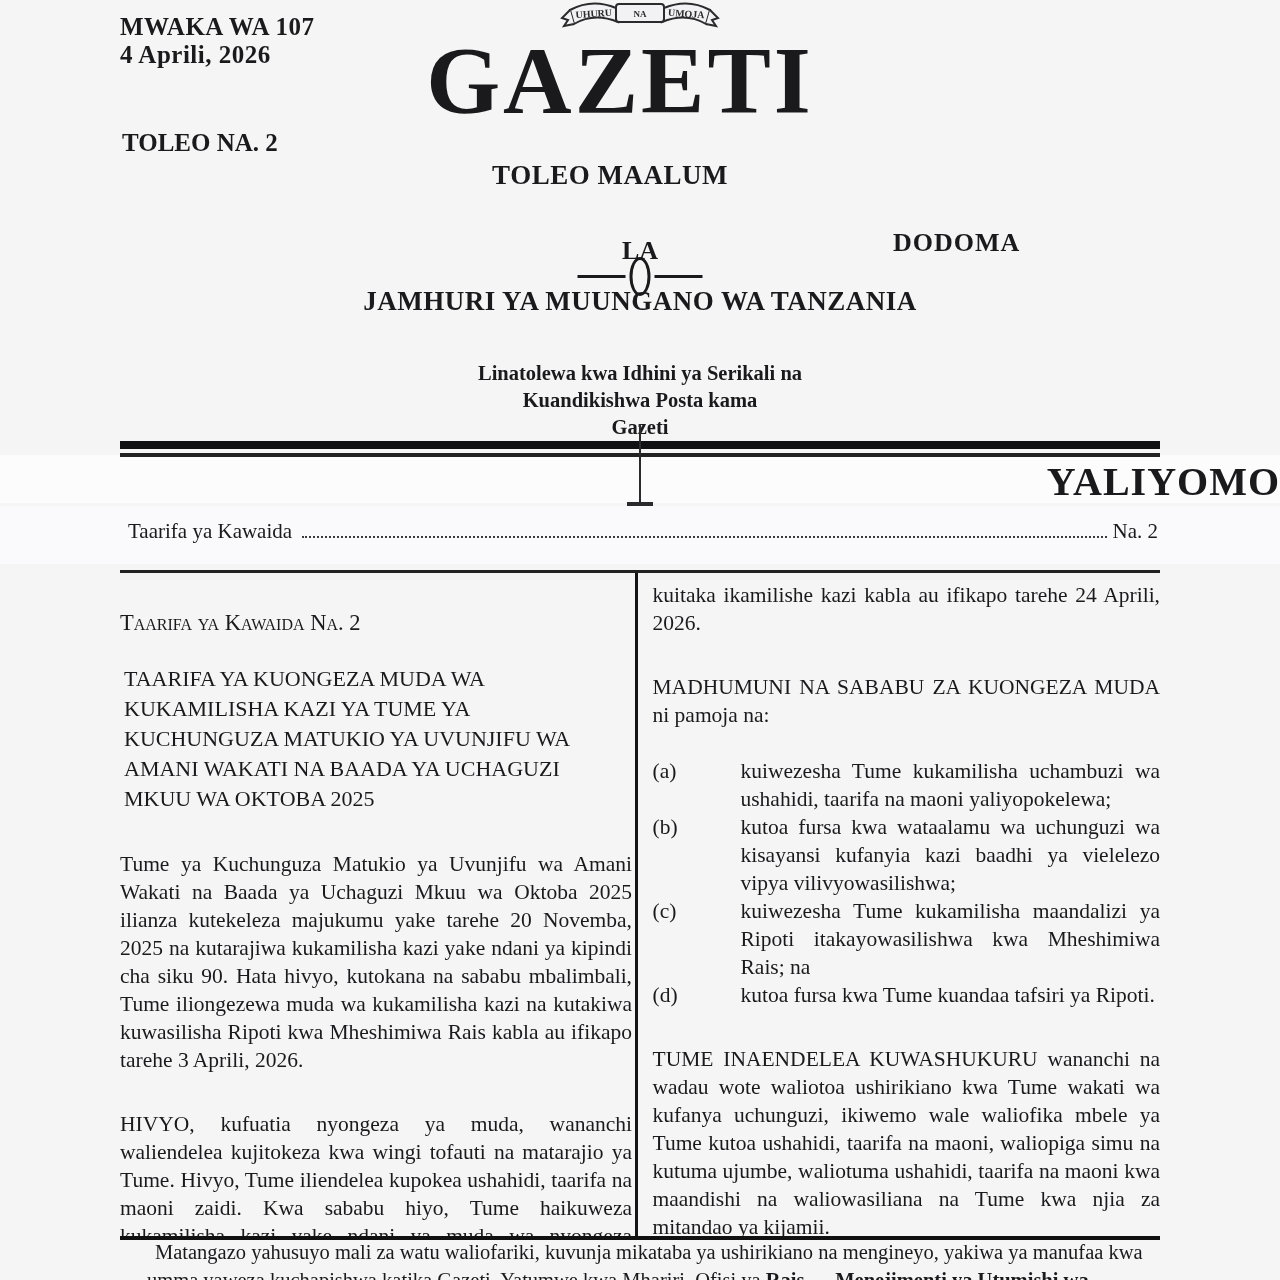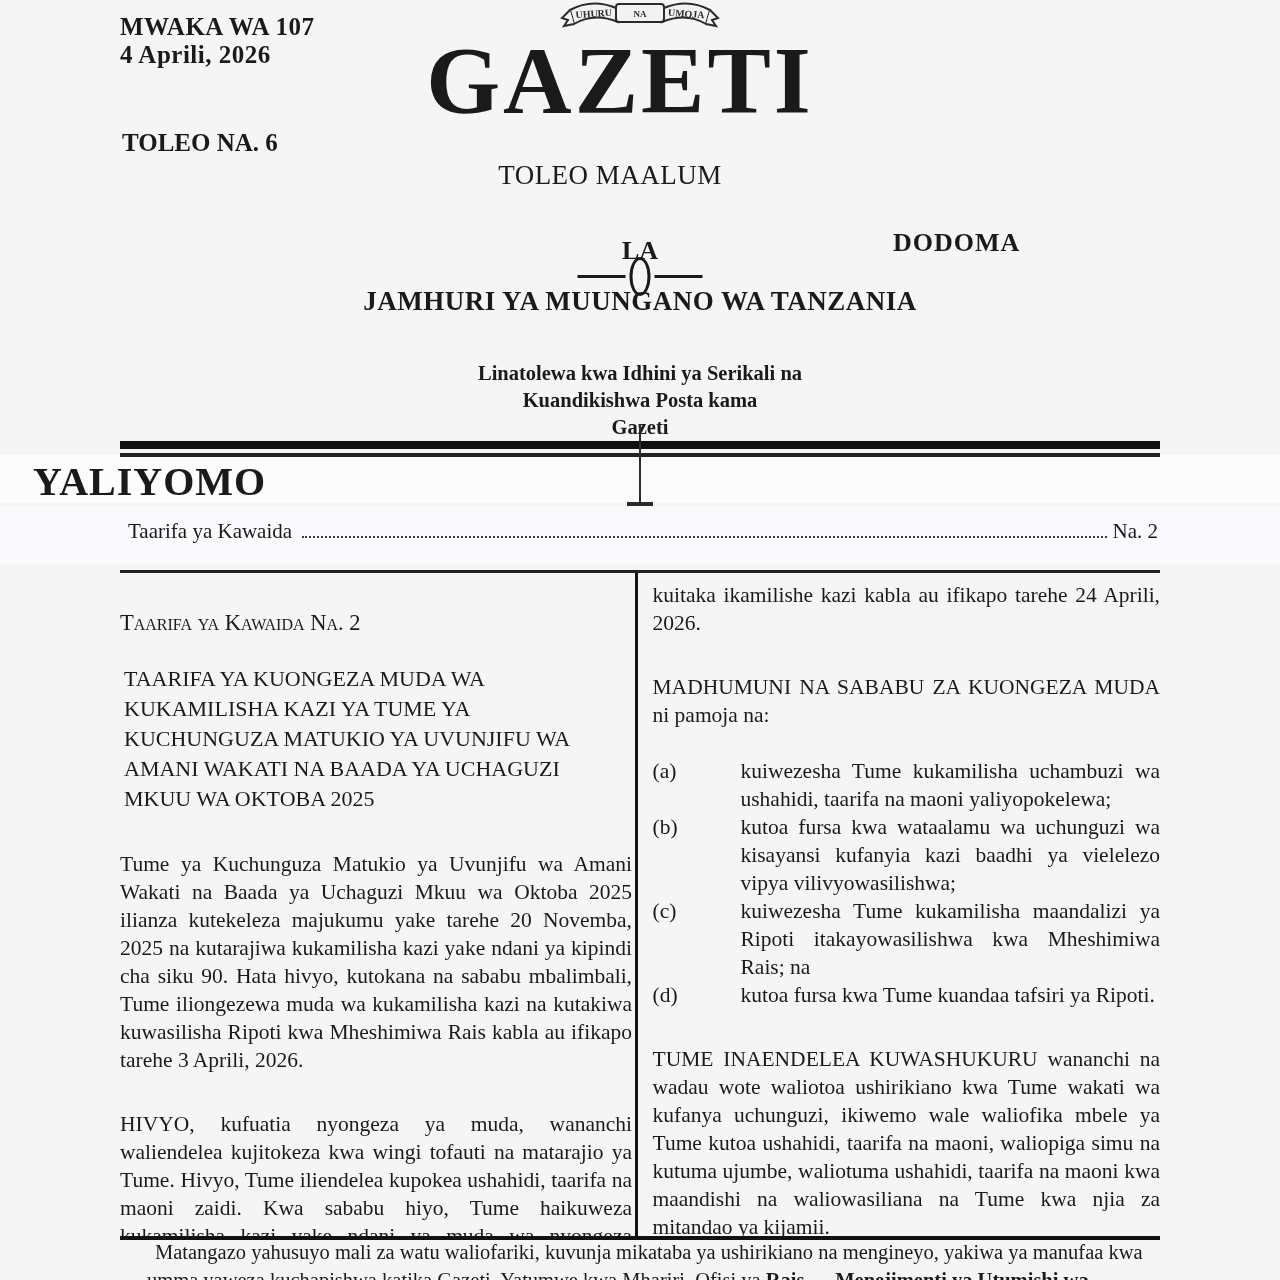--- a/index.html
+++ b/index.html
@@ -20,39 +20,39 @@
     width:180px;height:47px;overflow:hidden;}
   .emblem-wrap svg{display:block;margin-top:-62px;}
   .head-row{position:absolute;top:13px;left:120px;right:120px;
     display:flex;justify-content:space-between;
     font-size:25px;font-weight:bold;letter-spacing:.5px;flex-direction:column;}
   .gazeti{position:absolute;top:34px;left:0;right:40px;text-align:center;
     font-size:95px;font-weight:bold;letter-spacing:3px;line-height:1;}
   .toleo-na{position:absolute;top:129px;left:122px;
     font-size:25px;font-weight:bold;}
   .toleo-maalum{position:absolute;top:160px;left:0;right:60px;text-align:center;
-    font-size:27px;font-weight:normal;letter-spacing:.5px;}
+    font-size:27px;font-weight:bold;letter-spacing:.5px;}
   .la{position:absolute;top:236px;left:50%;transform:translateX(-50%);
     font-size:26px;font-weight:bold;}
   .place{position:absolute;top:228px;left:893px;
     font-size:26px;font-weight:bold;letter-spacing:1px;}
   .ornament{position:absolute;top:258px;left:50%;transform:translateX(-50%);
     display:flex;align-items:center;height:36px;}
   .ornament .hline{width:48px;height:3px;background:#1a1a1c;}
   .ornament .oval{width:15px;height:33px;border:3px solid #1a1a1c;
     border-radius:50%;margin:0 4px;background:transparent;}
   .republic{position:absolute;top:286px;left:0;right:0;text-align:center;
     font-size:27px;font-weight:bold;letter-spacing:.5px;}
   .authority{position:absolute;top:360px;left:0;right:0;text-align:center;
     font-size:20.5px;font-weight:bold;line-height:27px;}
 
   
   .rule-thick{position:absolute;top:441px;left:120px;right:120px;height:8px;background:#101012;}
   .rule-mid{position:absolute;top:453px;left:120px;right:120px;height:3.5px;background:#222;}
-  .yaliyomo{position:absolute;top:458px;left:0;right:0;text-align:left;
+  .yaliyomo{position:absolute;top:458px;left:0;right:0;text-align:right;
     font-size:40px;font-weight:bold;letter-spacing:1px;margin-left:33px;}
   .center-line{position:absolute;top:424px;left:639px;width:2px;height:80px;background:#2a2a2c;}
   .center-tick{position:absolute;top:502px;left:627px;width:26px;height:4px;background:#2a2a2c;}
   .contents-row{position:absolute;top:519px;left:122px;right:122px;
     display:flex;align-items:baseline;font-size:21px;margin-left:6px;}
   .leader{flex:1;border-bottom:2.5px dotted #3a3a3c;margin:0 6px 5px 10px;height:14px;}
 
   
   .col-top-rule{position:absolute;top:570px;left:120px;right:120px;height:3px;background:#222;}
   .columns{position:absolute;top:573px;left:120px;width:1040px;height:663px;
@@ -109,21 +109,21 @@
       </g>
     </svg>
   </div>
 
   <div class="head-row">
     <span>MWAKA WA 107</span>
     <span>4 Aprili, 2026</span>
   </div>
 
   <div class="gazeti">GAZETI</div>
-  <div class="toleo-na">TOLEO NA. 6</div>
+  <div class="toleo-na">TOLEO NA. 2</div>
   <div class="toleo-maalum">TOLEO MAALUM</div>
 
   <div class="la">LA</div>
   <div class="place">DODOMA</div>
 
   <div class="ornament">
     <span class="hline"></span>
     <span class="oval"></span>
     <span class="hline"></span>
   </div>

